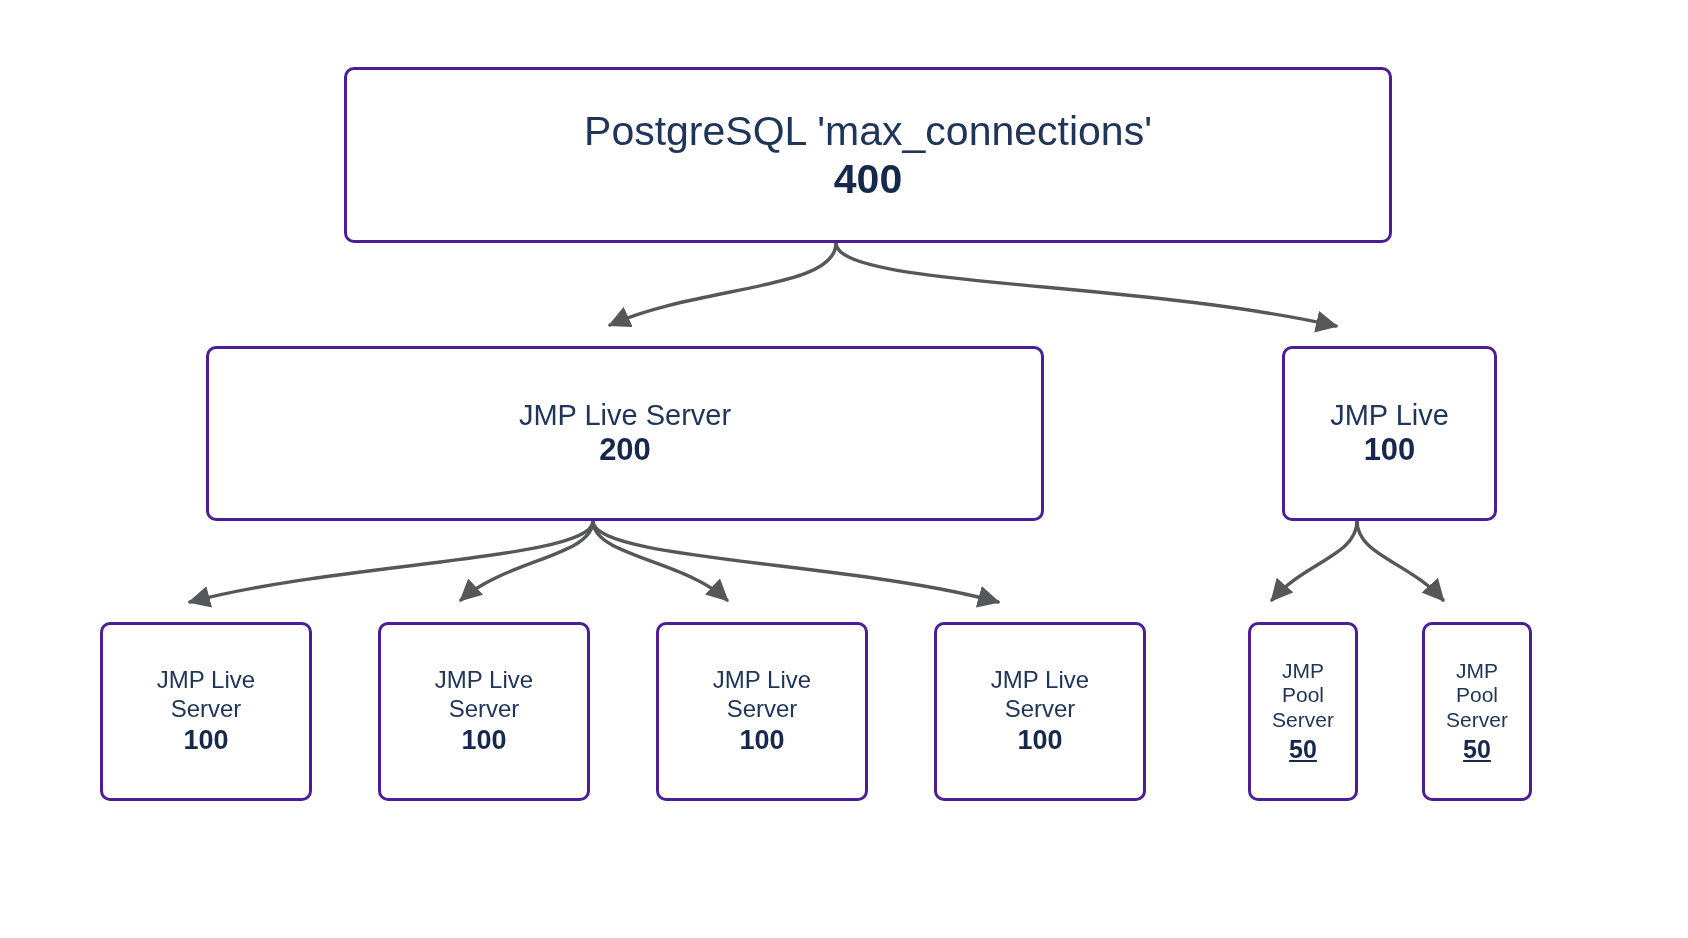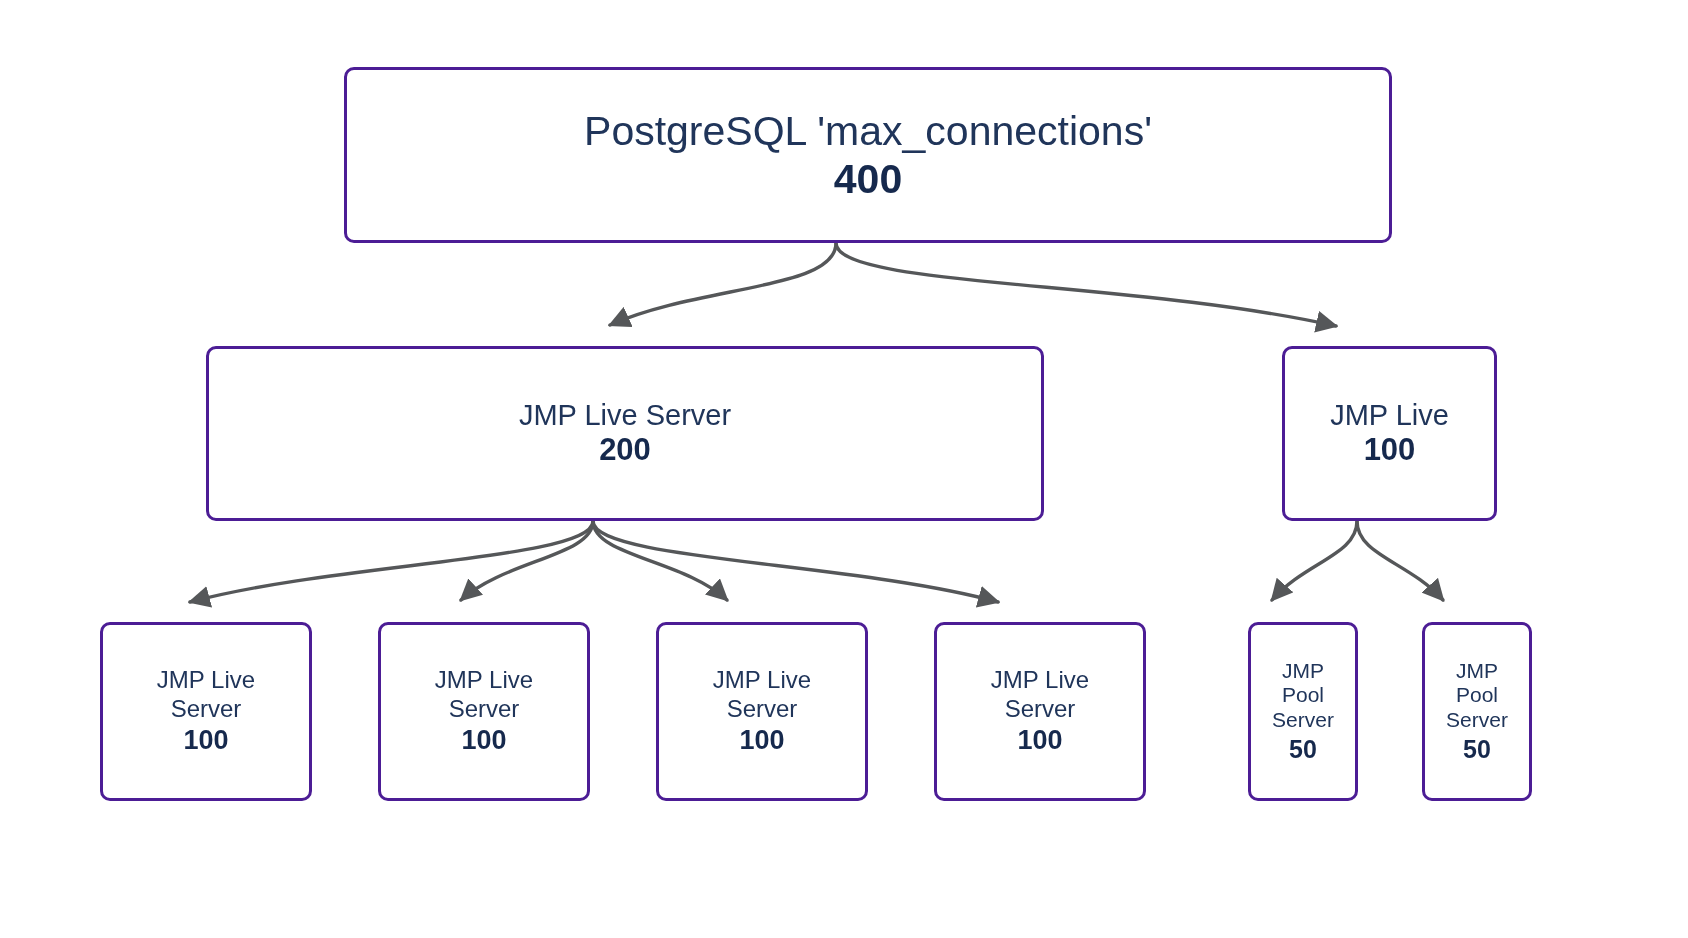--- a/index.html
+++ b/index.html
@@ -90,21 +90,21 @@
   .leaf-live .label { font-size: 24px; }
   .leaf-live .value { font-size: 27px; margin-top: 2px; }
 
   
   .leaf-pool {
     top: 622px;
     width: 110px;
     height: 179px;
   }
   .leaf-pool .label { font-size: 21px; }
-  .leaf-pool .value { font-size: 25px; margin-top: 2px; }
+  .leaf-pool .value { font-size: 25px; margin-top: 2px; text-decoration: underline; }
 </style>
 </head>
 <body>
 
 <div id="canvas">
 
   <svg id="edge-layer" viewBox="0 0 1688 938" width="1688" height="938" xmlns="http://www.w3.org/2000/svg">
     <defs>
       <marker id="arrow" viewBox="0 0 10 10" refX="9" refY="5" markerWidth="6.5" markerHeight="6.5" orient="auto-start-reverse">
         <path d="M 0 0 L 10 5 L 0 10 z" fill="#555759"></path>

